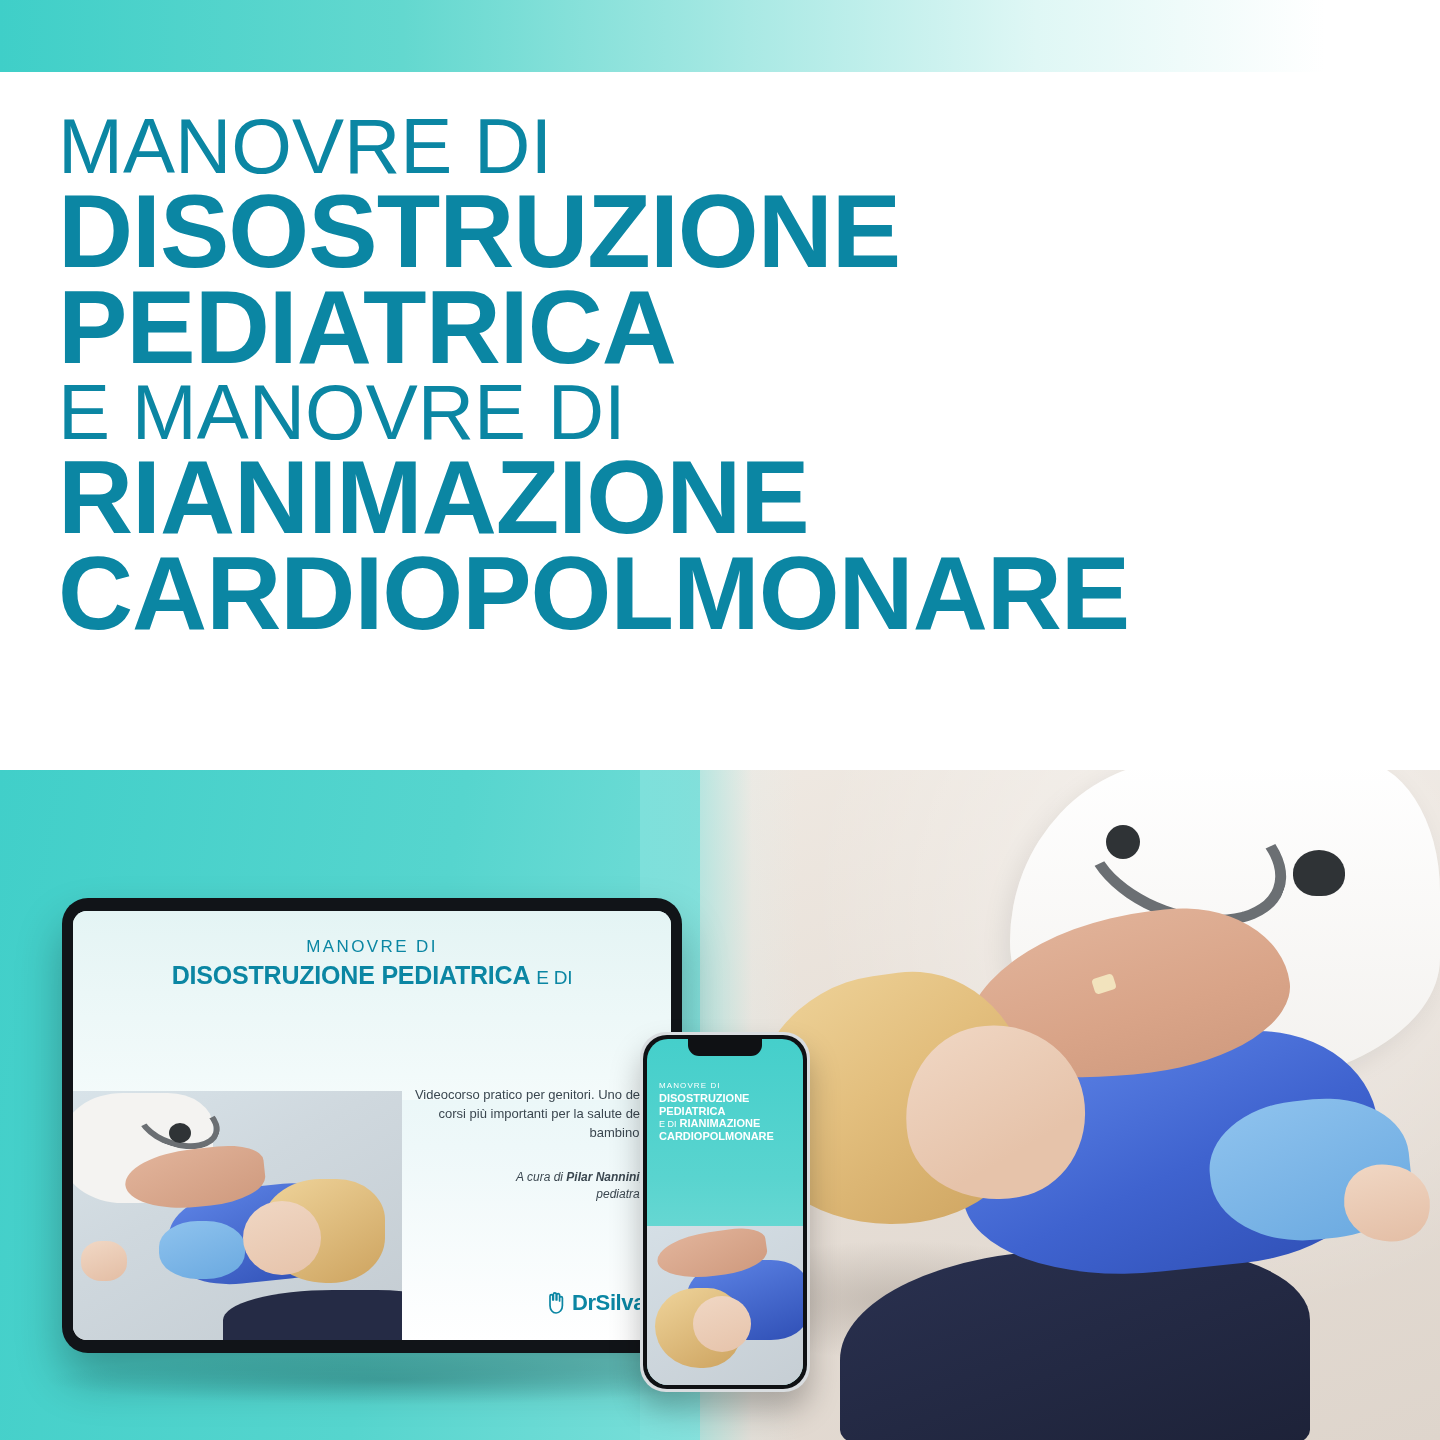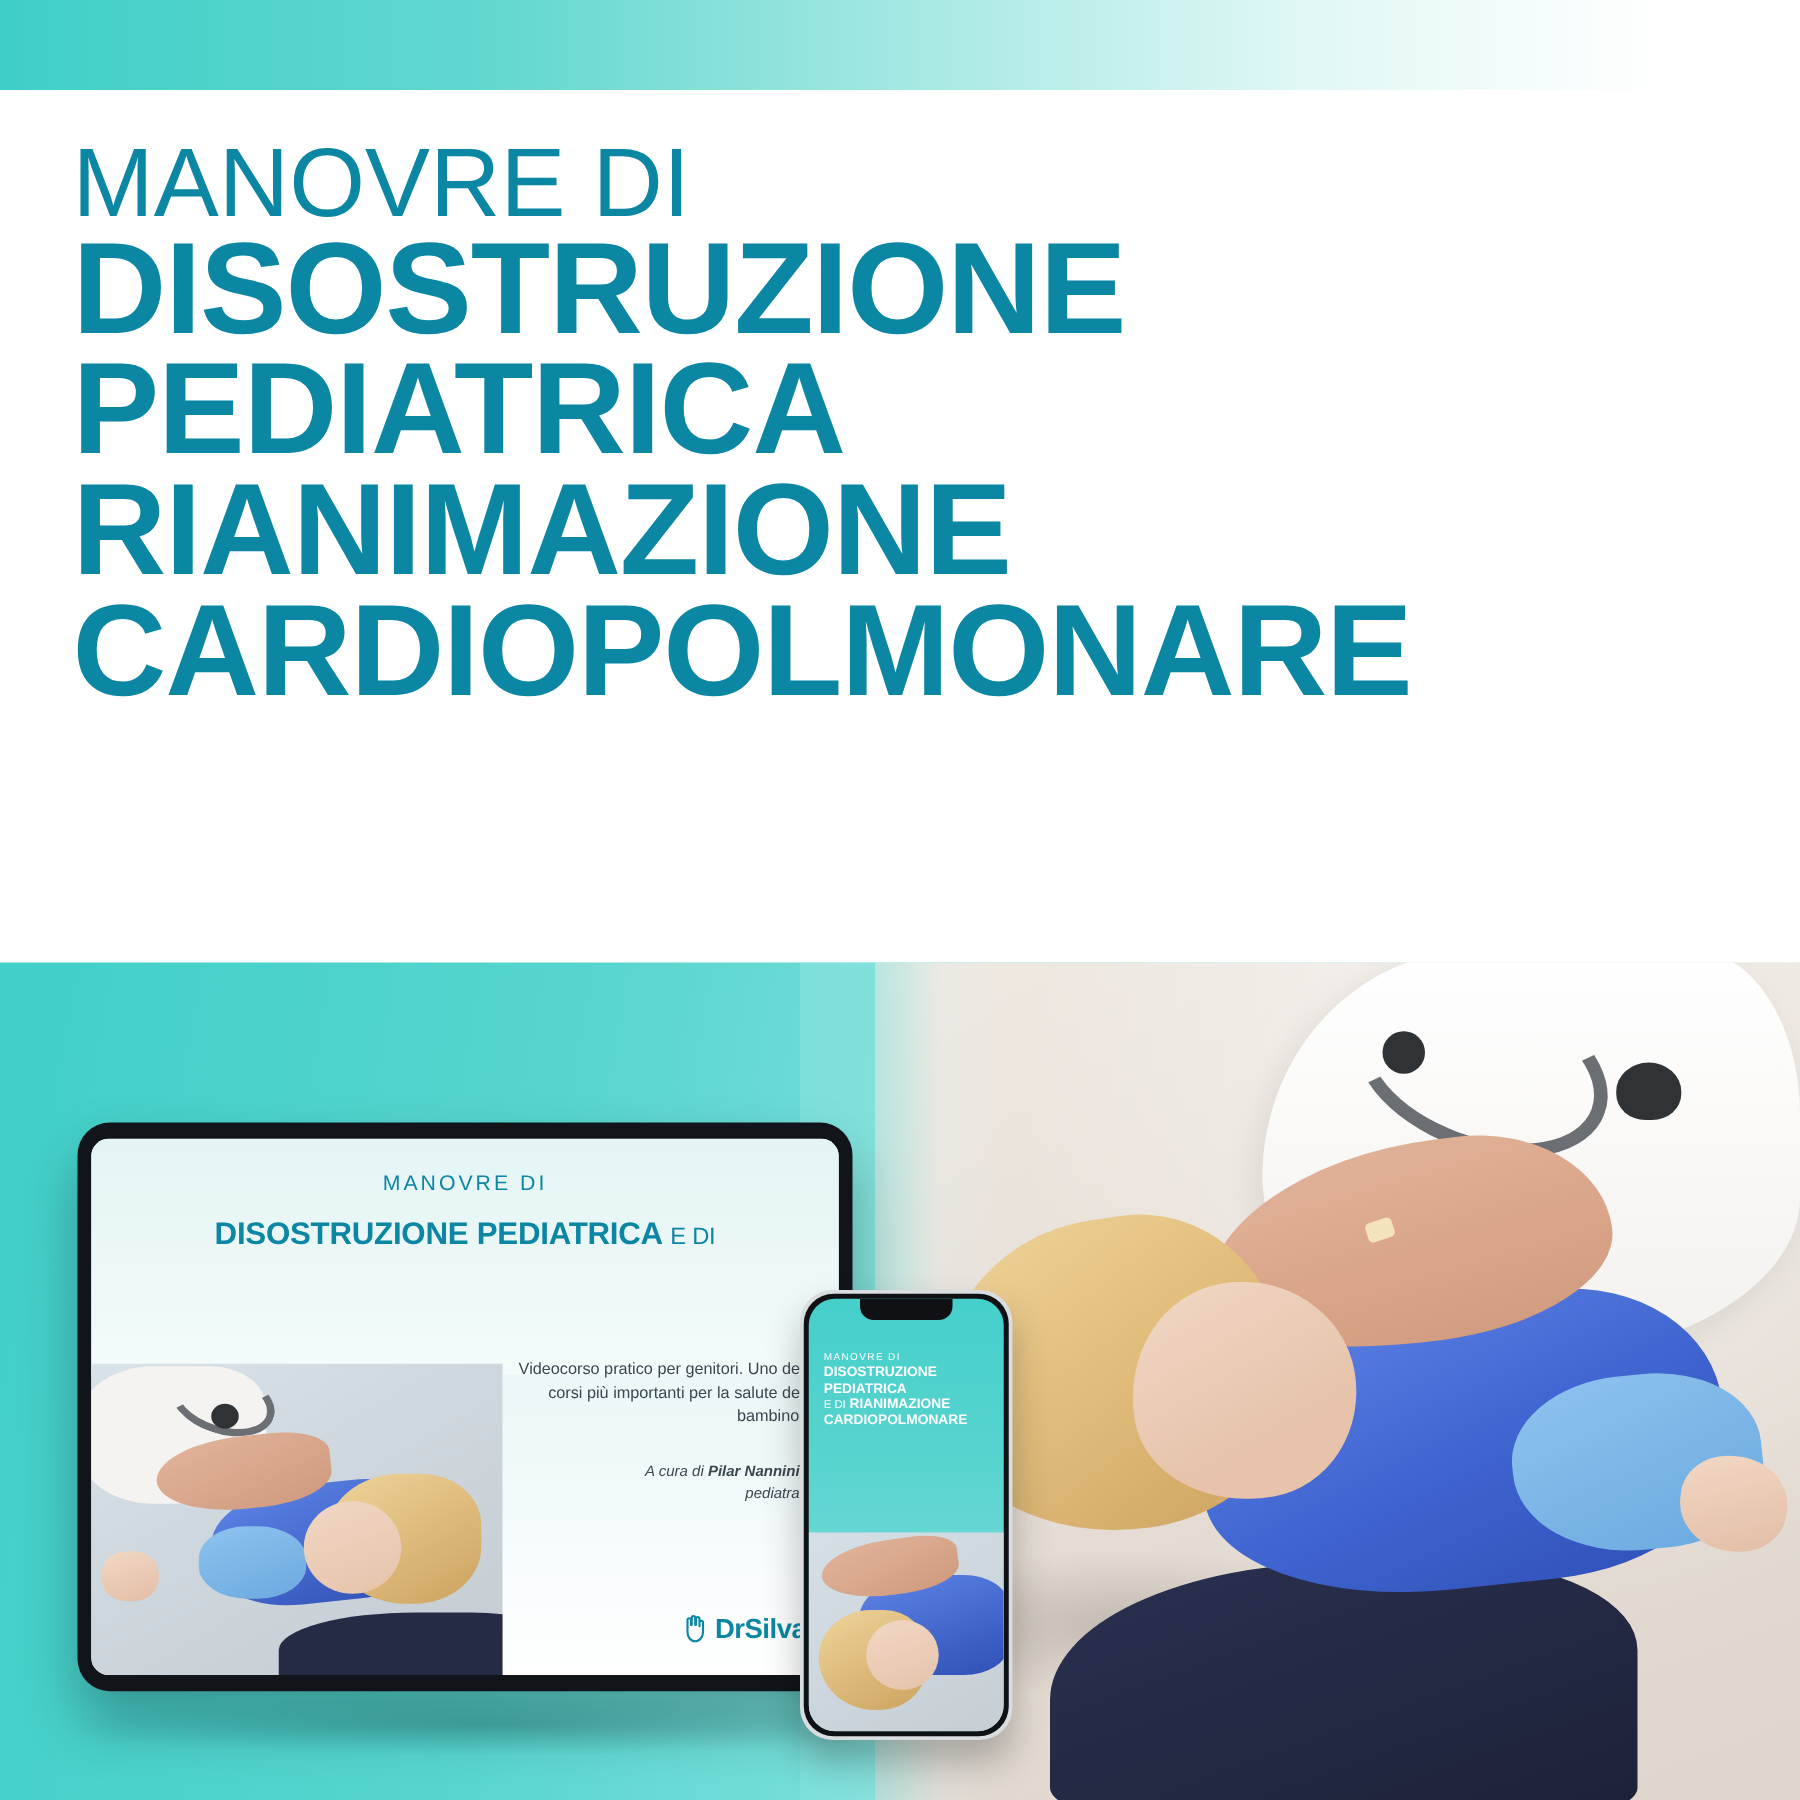--- a/index.html
+++ b/index.html
@@ -142,21 +142,21 @@
   }
   .t-top {
     position:absolute; top:0; left:0; width:100%; height:44%;
     background:linear-gradient(180deg,#e4f4f4 0%, #f4fbfb 100%);
   }
   .t-title {
     position:absolute; top:26px; left:0; width:100%; text-align:center;
     color:#0b86a3;
   }
   .t-kicker { font-size:17px; font-weight:400; letter-spacing:2.4px; }
-  .t-main { font-size:25px; font-weight:700; letter-spacing:-0.2px; margin-top:16px; line-height:1.16; }
+  .t-main { font-size:25px; font-weight:700; letter-spacing:-0.2px; margin-top:4px; line-height:1.16; }
   .t-main .thin { font-weight:400; font-size:19px; }
   
   .t-photo {
     position:absolute; left:0; bottom:0; width:55%; height:58%;
     background:linear-gradient(150deg,#d8e3e9 0%, #cfd8de 40%, #c4ccd2 100%);
     overflow:hidden;
   }
   .tp-coat { position:absolute; left:-10px; top:2px; width:150px; height:110px; background:#f4f3f1; border-radius:40% 30% 50% 40%; }
   .tp-steth { position:absolute; left:62px; top:4px; width:86px; height:52px; border:6px solid #6b6f73; border-top-color:transparent; border-left-color:transparent; border-radius:50%; transform:rotate(18deg);}
   .tp-bell { position:absolute; left:96px; top:32px; width:22px; height:20px; background:#2f3336; border-radius:50%; }
@@ -226,20 +226,21 @@
 <body>
 
 <div class="page">
 
   <div class="top-gradient"></div>
 
   <div class="headline">
     <span class="hl-line hl-thin l1">MANOVRE DI</span>
     <span class="hl-line hl-bold l2">DISOSTRUZIONE</span>
     <span class="hl-line hl-bold l3">PEDIATRICA</span>
+    <span class="hl-line hl-thin l4">E MANOVRE DI</span>
     <span class="hl-line hl-bold l5">RIANIMAZIONE</span>
     <span class="hl-line hl-bold l6">CARDIOPOLMONARE</span>
   </div>
 
   <div class="photo-panel">
 
     <div class="photo-right">
       <div class="shadow-floor"></div>
       <div class="coat"></div>
       <div class="stethoscope"></div>

